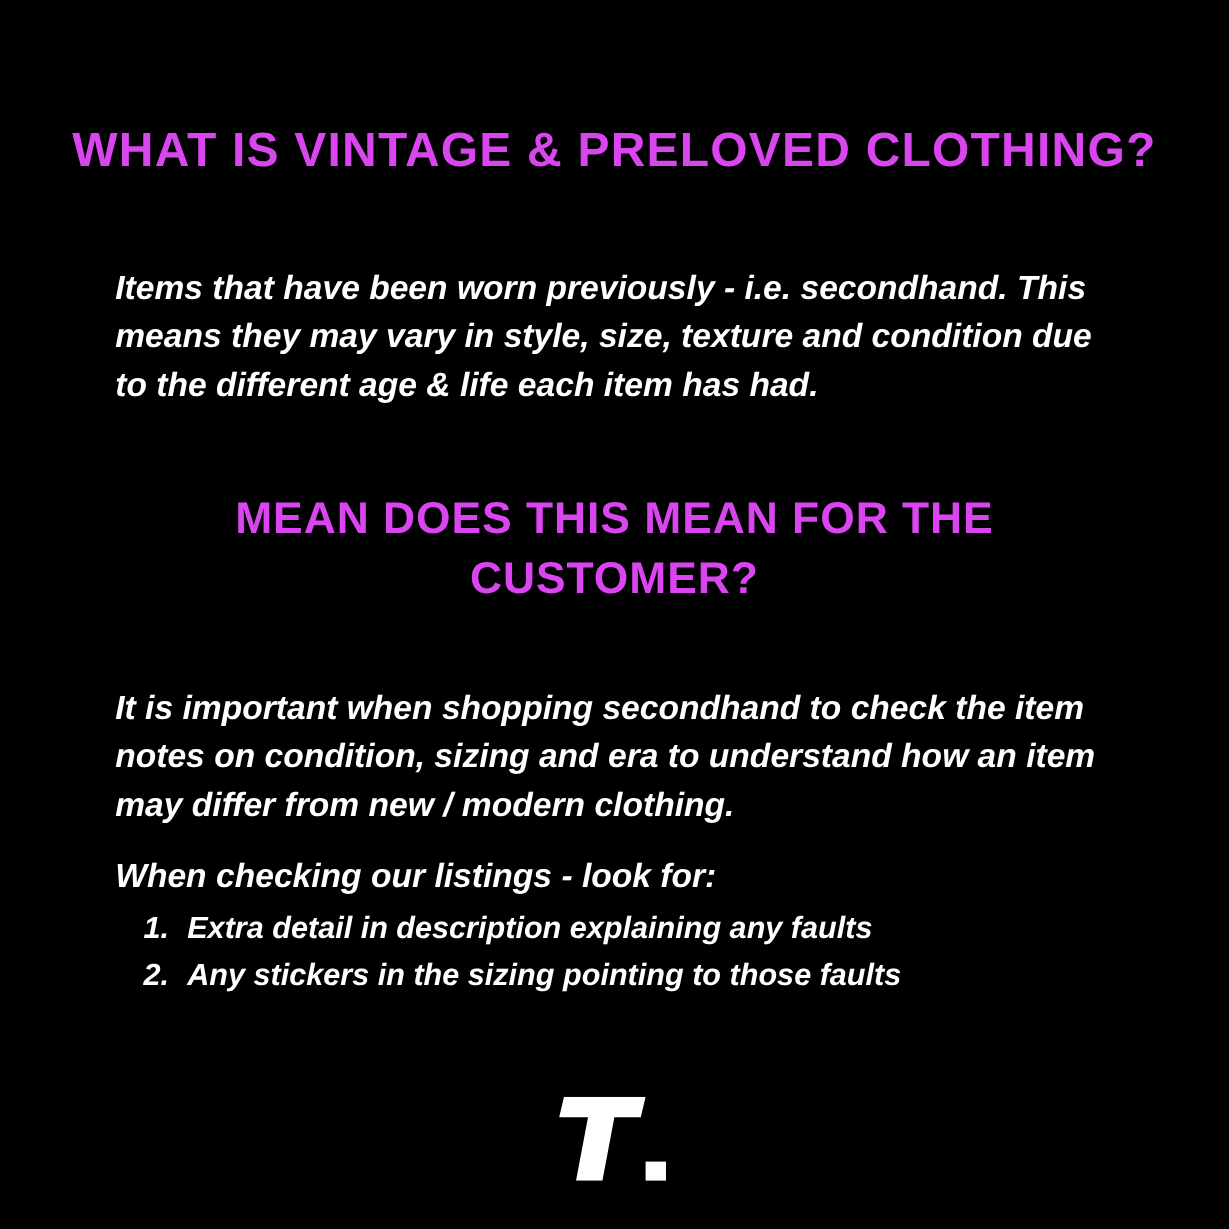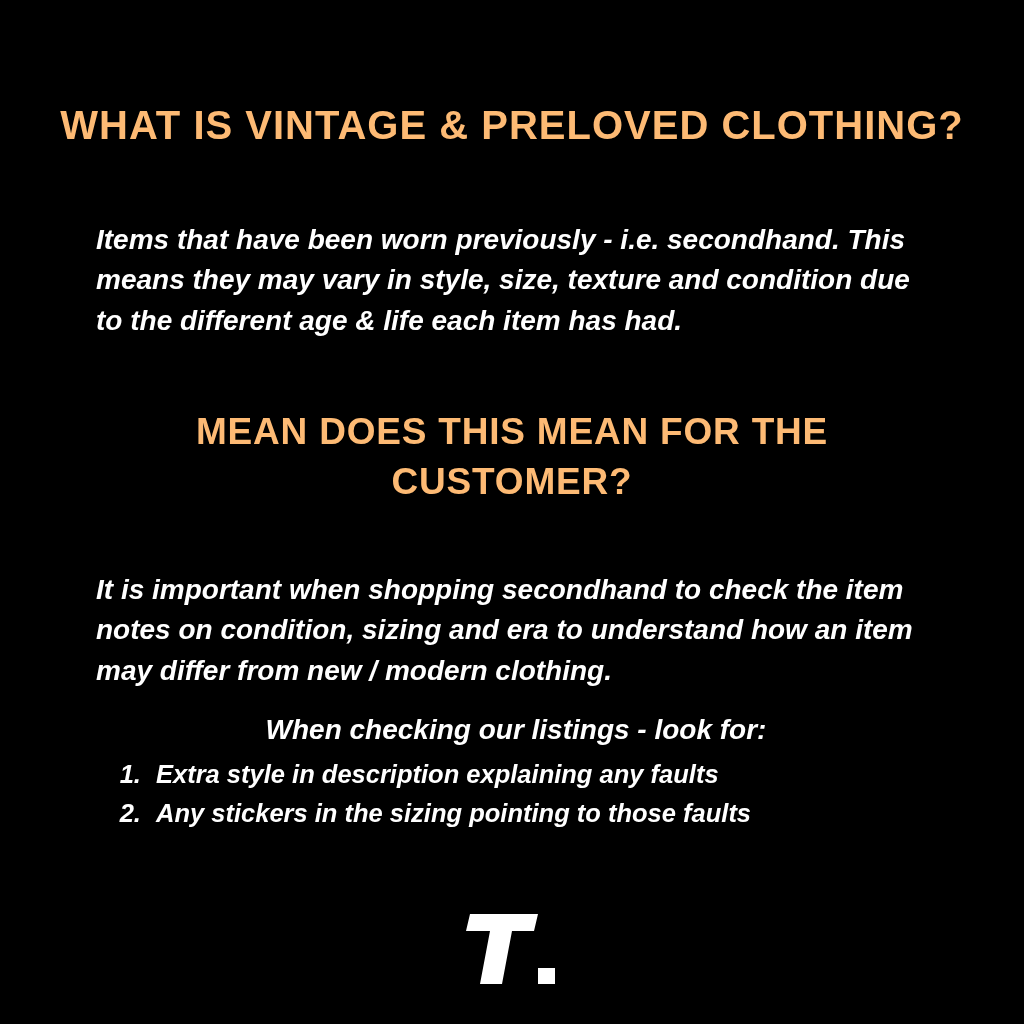--- a/index.html
+++ b/index.html
@@ -19,21 +19,21 @@
     width: 1024px;
     height: 1024px;
     box-sizing: border-box;
   }
   .heading {
     font-weight: bold;
     font-style: normal;
     text-align: center;
     letter-spacing: 0.5px;
     line-height: 1.12;
-    color: #fdba74;
+    color: #d946ef;
   }
   #main-heading {
     position: absolute;
     top: 76px;
     left: 50px;
     width: 924px;
     font-size: 40px;
     letter-spacing: 1px;
   }
   #second-heading {
@@ -62,21 +62,20 @@
     position: absolute;
     top: 542px;
     left: 96px;
     width: 840px;
   }
   #para-checking {
     position: absolute;
     top: 682px;
     left: 96px;
     width: 840px;
-    text-align: center;
   }
   #checklist {
     position: absolute;
     top: 755px;
     left: 96px;
     width: 840px;
     margin: 0;
     padding: 0 0 0 52px;
     list-style: decimal;
   }
@@ -111,21 +110,21 @@
 
   <p class="body-text" id="para-definition">Items that have been worn previously - i.e. secondhand. This means they may vary in style, size, texture and condition due to the different age &amp; life each item has had.</p>
 
   <h2 class="heading" id="second-heading">MEAN DOES THIS MEAN FOR THE CUSTOMER?</h2>
 
   <p class="body-text" id="para-customer">It is important when shopping secondhand to check the item notes on condition, sizing and era to understand how an item may differ from new / modern clothing.</p>
 
   <p class="body-text" id="para-checking">When checking our listings - look for:</p>
 
   <ol id="checklist">
-    <li>Extra style in description explaining any faults</li>
+    <li>Extra detail in description explaining any faults</li>
     <li>Any stickers in the sizing pointing to those faults</li>
   </ol>
 
   <div id="logo">
     <svg class="logo-mark" width="96" height="70" viewBox="0 0 96 70" aria-hidden="true">
       <polygon points="6,0 74,0 70,17 48,17 38,70 16,70 26,17 2,17" fill="#ffffff"></polygon>
       <rect x="74" y="54" width="17" height="16" fill="#ffffff"></rect>
     </svg>
   </div>
 

